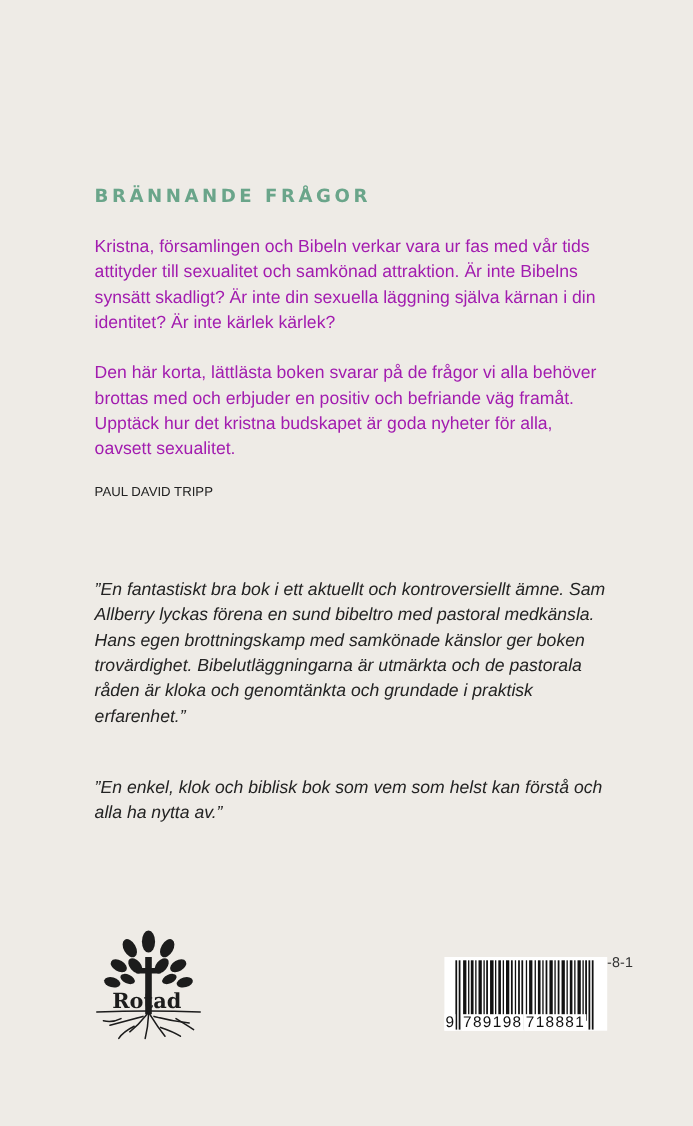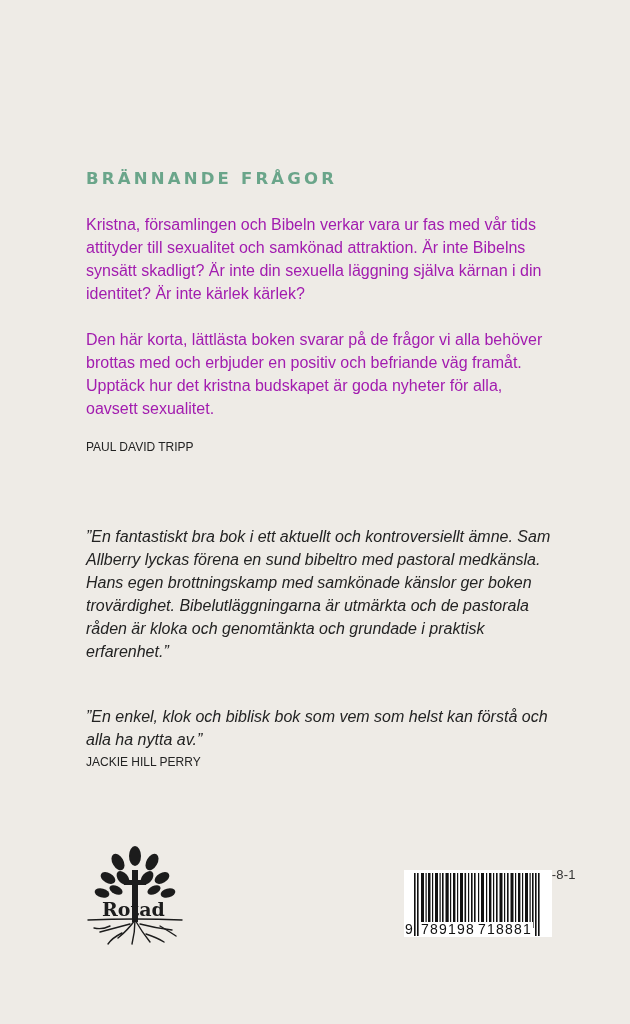--- a/index.html
+++ b/index.html
@@ -64,21 +64,20 @@
 <div class="quote" style="top:436px;">
   <p class="quote-author">PAUL DAVID TRIPP</p>
 </div>
 
 <div class="quote" style="top:525px;">
   <p class="quote-text">”En fantastiskt bra bok i ett aktuellt och kontroversiellt ämne. Sam Allberry lyckas förena en sund bibeltro med pastoral medkänsla. Hans egen brottningskamp med samkönade känslor ger boken trovärdighet. Bibelutläggningarna är utmärkta och de pastorala råden är kloka och genomtänkta och grundade i praktisk erfarenhet.”</p>
 </div>
 
 <div class="quote" style="top:705px;">
   <p class="quote-text">”En enkel, klok och biblisk bok som vem som helst kan förstå och alla ha nytta av.”</p>
-  <p class="quote-author">JACKIE HILL PERRY</p>
 </div>
 
 <div class="logo">
   <svg width="110" height="110" viewBox="0 0 110 110">
     <g fill="#1c1c1c">
 
       <ellipse cx="55" cy="18" rx="6" ry="10"></ellipse>
       <ellipse cx="38" cy="24" rx="5.5" ry="9" transform="rotate(-30 38 24)"></ellipse>
       <ellipse cx="72" cy="24" rx="5.5" ry="9" transform="rotate(30 72 24)"></ellipse>
       <ellipse cx="28" cy="40" rx="5" ry="8" transform="rotate(-60 28 40)"></ellipse>

